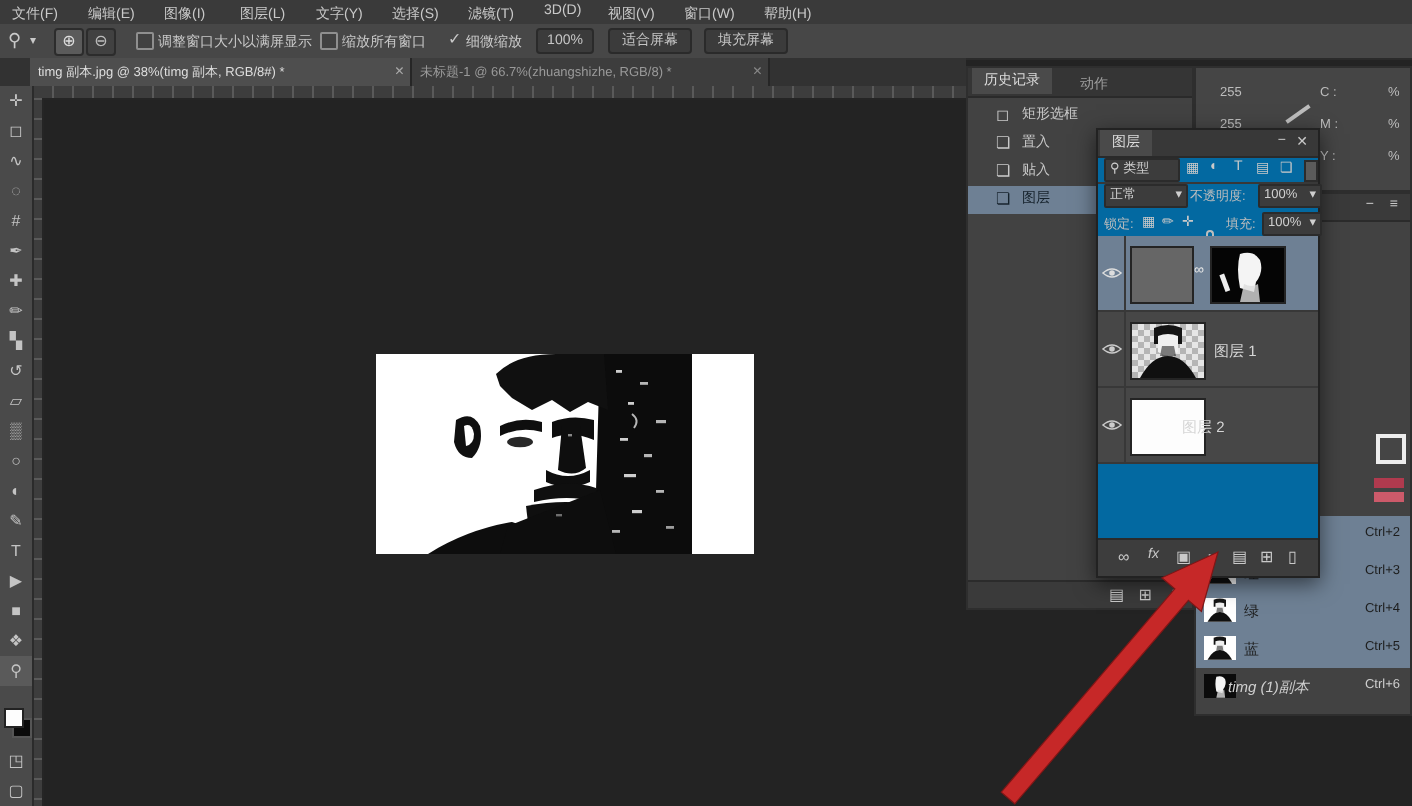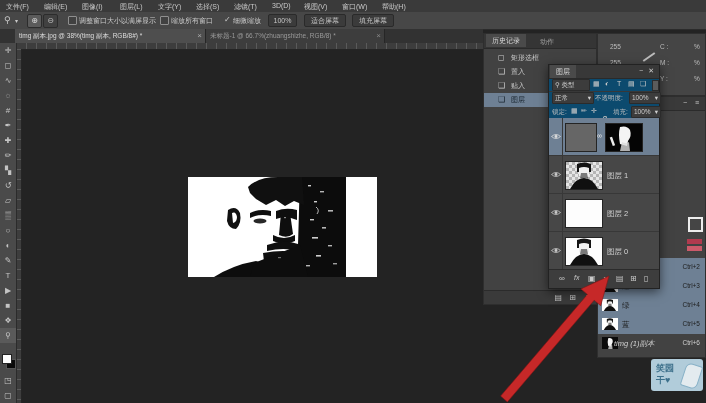--- a/index.html
+++ b/index.html
@@ -259,21 +259,21 @@
     <div class="chanrow" style="top:237px;color:#cfcfcf">
       <svg class="abs" style="left:4px;top:3px" width="16" height="12">
           <rect width="16" height="12" fill="#0b0b0b"></rect>
           <use href="#portw" transform="scale(0.44)"></use>
         </svg>
       <span class="abs" style="left:16px;top:5px;font-style:italic">timg (1)副本</span>
       <span class="sc" style="color:#cfcfcf">Ctrl+6</span>
     </div>
   </div>
 
-  <div class="abs" style="left:548px;top:64px;width:112px;height:225px;background:#0c4a6e;border:1px solid #222;
+  <div class="abs" style="left:548px;top:64px;width:112px;height:225px;background:#0369a1;border:1px solid #222;
               box-shadow:0 3px 10px rgba(0,0,0,0.55);box-sizing:border-box;">
     <div class="abs" style="left:0;top:0;width:100%;height:13px;background:#383838;border-bottom:1px solid #2a2a2a;">
       <span class="ptab abs" style="left:1px;top:0">图层</span>
       <span class="abs glyph" style="right:16px;top:2px;font-size:7px">−</span>
       <span class="abs glyph" style="right:5px;top:2px;font-size:7px">✕</span>
     </div>
 
     <div class="abs" style="left:0;top:13px;width:100%;height:13px;border-bottom:1px solid #383838;">
       <div class="ddbox abs" style="left:3px;top:1px;width:32px">
         <span>⚲</span>
@@ -347,52 +347,32 @@
     <div class="lrow" style="top:129px">
       <div class="eyewell">
         <svg class="abs" style="left:2px;top:15px" width="10" height="7">
             <path d="M0.5,3.5 Q5,-0.5 9.5,3.5 Q5,7.5 0.5,3.5 Z" fill="none" stroke="#ccc" stroke-width="0.8"></path>
             <circle cx="5" cy="3.5" r="1.4" fill="#ccc"></circle>
           </svg>
       </div>
       <svg class="thumb" style="left:16px;top:5px" width="36" height="27">
           <rect width="36" height="27" fill="#fdfdfd"></rect>
         </svg>
-      <span class="name" style="left:58px">图层 2</span>
-    </div>
-    <div class="lrow" style="top:167px">
-      <div class="eyewell">
-        <svg class="abs" style="left:2px;top:15px" width="10" height="7">
-            <path d="M0.5,3.5 Q5,-0.5 9.5,3.5 Q5,7.5 0.5,3.5 Z" fill="none" stroke="#ccc" stroke-width="0.8"></path>
-            <circle cx="5" cy="3.5" r="1.4" fill="#ccc"></circle>
-          </svg>
-      </div>
-      <svg class="thumb" style="left:16px;top:5px" width="36" height="27">
-          <rect width="36" height="27" fill="#fdfdfd"></rect>
-          <use href="#port"></use>
-        </svg>
-      <span class="name" style="left:58px">图层 0</span>
+      <span class="name" style="left:42px">图层 2</span>
     </div>
 
     <div class="abs" style="left:0;bottom:0;width:100%;height:18px;background:#3d3d3d;border-top:1px solid #2b2b2b;">
       <span class="abs glyph" style="left:10px;top:4px;font-size:8px">∞</span>
       <span class="abs" style="left:25px;top:4px;font-size:7px;font-style:italic;color:#c9c9c9">fx</span>
       <span class="abs glyph" style="left:39px;top:4px;font-size:8px">▣</span>
       <span class="abs glyph" style="left:53px;top:4px;font-size:8px">◑</span>
       <span class="abs glyph" style="left:67px;top:4px;font-size:8px">▤</span>
       <span class="abs glyph" style="left:81px;top:4px;font-size:8px">⊞</span>
       <span class="abs glyph" style="left:95px;top:4px;font-size:8px">▯</span>
     </div>
   </div>
 
   <svg class="abs" style="left:0;top:0;pointer-events:none" width="706" height="403">
     <polygon points="609,276 580.9,288.9 587.4,294.4 500.6,396.1 507.4,401.9 594.2,300.2 600.7,305.7" fill="#c62828" stroke="#7f1616" stroke-width="0.6"></polygon>
   </svg>
 
-  <div class="abs" style="left:651px;top:359px;width:52px;height:32px;background:#bcd9e8;border-radius:3px;opacity:0.93;">
-    <div class="abs" style="left:5px;top:3px;font-size:9px;line-height:12px;color:#3f7693;font-weight:bold;">
-      <div>笑园</div>
-      <div>干♥</div>
-    </div>
-    <div class="abs" style="left:32px;top:5px;width:15px;height:22px;background:#f2fbff;border-radius:6px 2px 6px 2px;transform:rotate(18deg);border:1px solid #8fbcd4;"></div>
-  </div>
 
 </div>
 
 </body></html>

